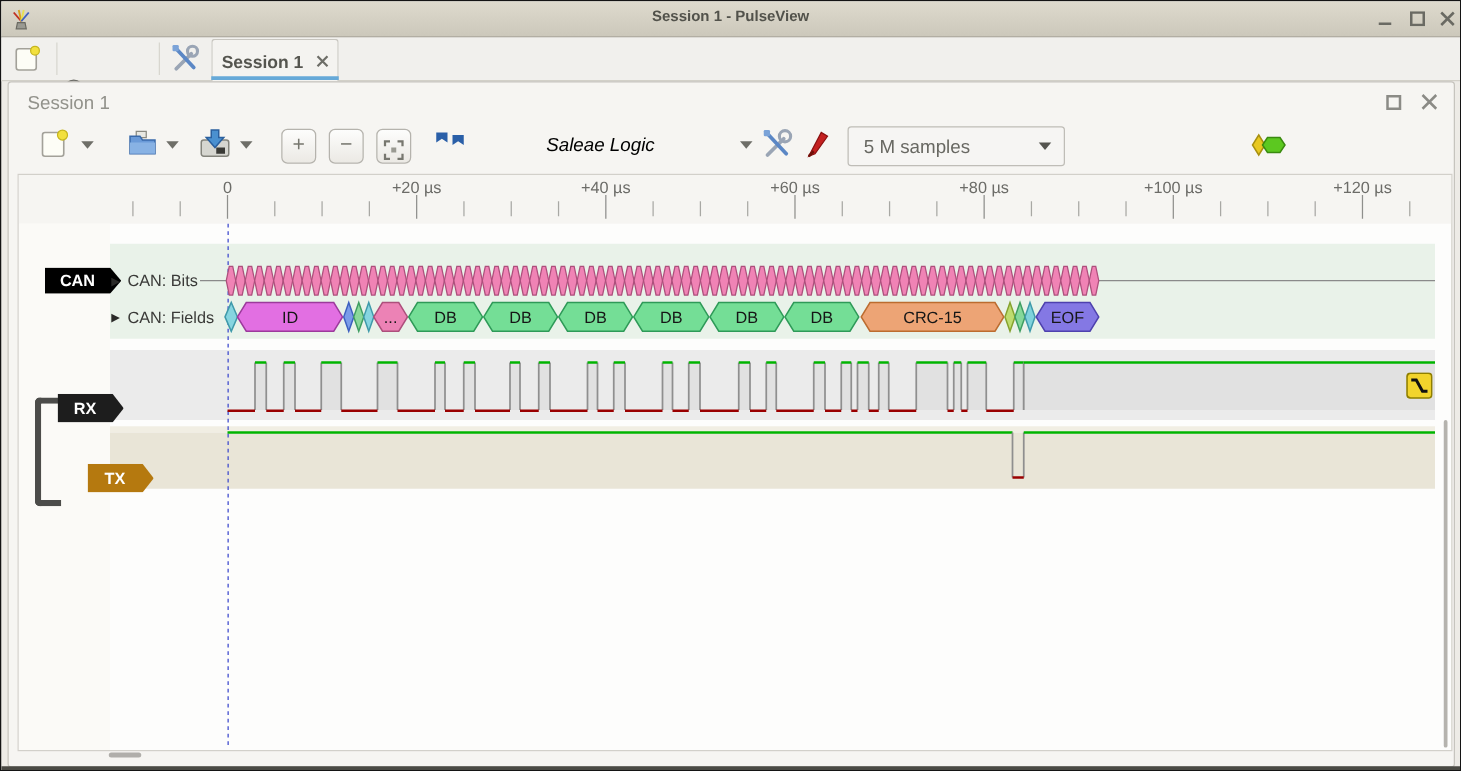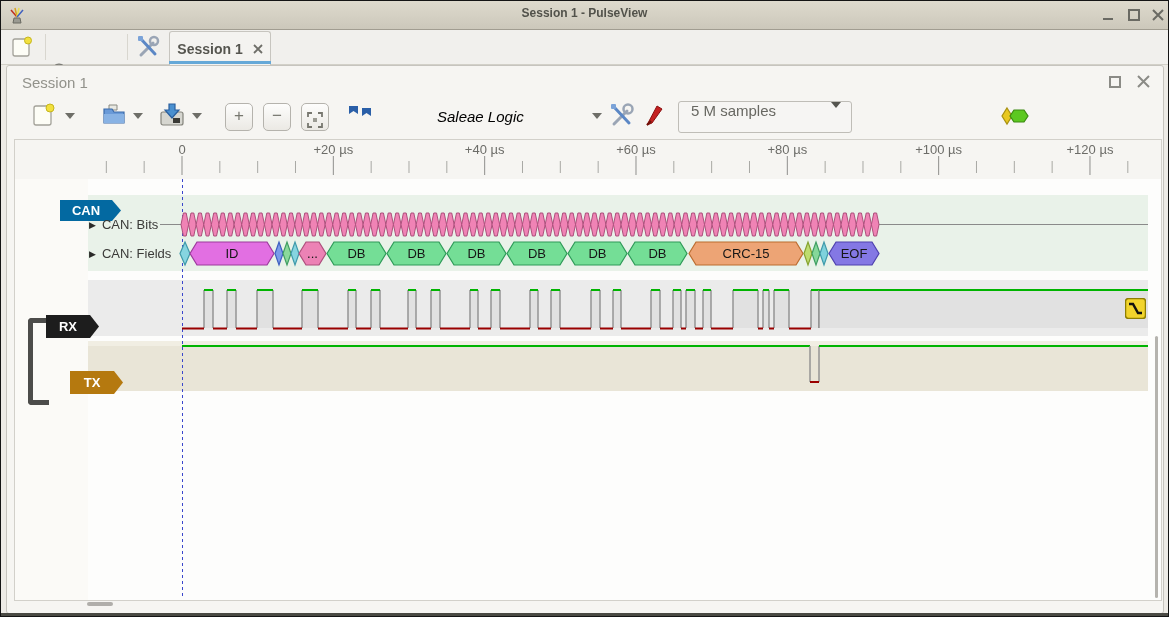--- a/index.html
+++ b/index.html
@@ -22,36 +22,36 @@
   #session-window{left:5px;top:64px;width:1156px;height:547px;background:#f6f5f2;border:1px solid #c6c4be;border-radius:3px;}
   #session-title{left:15px;top:8px;font-size:15px;color:#92928b;}
   
   .s-btn{top:35px;cursor:pointer;}
   .drop-arrow{top:47px;width:0;height:0;border-left:5px solid transparent;border-right:5px solid transparent;border-top:6px solid #6e6e68;cursor:pointer;}
   .sq-btn{top:37px;width:26px;height:26px;background:linear-gradient(#fdfdfc,#ebe9e4);border:1px solid #b5b3ad;border-radius:5px;color:#77776f;font-size:17px;line-height:24px;text-align:center;cursor:pointer;}
   #device-selector{left:420px;top:37px;width:175px;height:26px;display:flex;align-items:center;cursor:pointer;}
   #device-label{font-size:15px;color:#68686
 
 2;flex:1;padding-left:10px;font-style:italic;}
-  .combo{top:35px;height:30px;background:#f6f5f3;border:1px solid #bfbdb7;border-radius:3px;display:flex;align-items:flex-start;cursor:pointer;}
+  .combo{top:35px;height:30px;background:#f6f5f3;border:1px solid #bfbdb7;border-radius:3px;display:flex;align-items:center;cursor:pointer;}
   .combo .val{font-size:15px;color:#686862;padding-left:12px;flex:1;}
   .combo .carrow{width:0;height:0;border-left:5px solid transparent;border-right:5px solid transparent;border-top:6px solid #55554f;margin-right:10px;}
   #samples-combo{left:671px;width:172px;}
   #rate-combo{left:851px;width:124px;}
   
   #trace-view{left:7px;top:73px;width:1146px;height:460px;background:#fdfdfc;border:1px solid #d2d0ca;overflow:hidden;}
   #ruler-strip{left:0;top:0;width:1146px;height:39px;background:#f6f5f2;}
   #gutter{left:0;top:39px;width:73px;height:421px;background:#fbfaf7;}
   #decoder-band{left:73px;top:55px;width:1060px;height:76px;background:#e9f2e9;}
   #rx-band{left:73px;top:140px;width:1060px;height:56px;background:#ebebeb;}
   #tx-band-top{left:73px;top:201px;width:1060px;height:5px;background:#f1eee3;}
   #tx-band{left:73px;top:206px;width:1060px;height:45px;background:#e9e5d7;}
   #trace-svg{left:0;top:0;}
   .chan-tag{height:21px;color:#fff;font-size:13px;font-weight:bold;display:flex;align-items:center;justify-content:center;padding-right:9px;clip-path:polygon(0 0,calc(100% - 9px) 0,100% 50%,calc(100% - 9px) 100%,0 100%);cursor:pointer;}
-  #can-tag{left:21px;top:60px;width:52px;background:#0369a1;margin-left:24px;}
+  #can-tag{left:21px;top:74px;width:52px;background:#000000;}
   #rx-tag{left:31px;top:175px;width:44px;height:23px;background:#1d1d1d;}
   #tx-tag{left:31px;top:231px;width:44px;height:23px;background:#b5790f;margin-left:24px;}
   .row-label{display:flex;align-items:center;gap:6px;font-size:13px;color:#3a3a38;}
   .row-label .tri{font-size:9px;color:#2a2a28;}
   #row-label-bits{left:74px;top:77px;}
   #row-label-fields{left:74px;top:106px;}
   #group-bracket{left:13px;top:178px;width:16px;height:77px;border-left:5px solid #4c4c4a;border-top:5px solid #4c4c4a;border-bottom:5px solid #4c4c4a;border-radius:4px 0 0 4px;}
   #trigger-marker{left:1110px;top:158px;cursor:pointer;}
   #v-scrollbar{left:1140px;top:196px;width:3px;height:262px;background:#b5b3ae;border-radius:2px;cursor:pointer;}
   #h-scroll-row{left:8px;top:535px;width:1140px;height:9px;}

